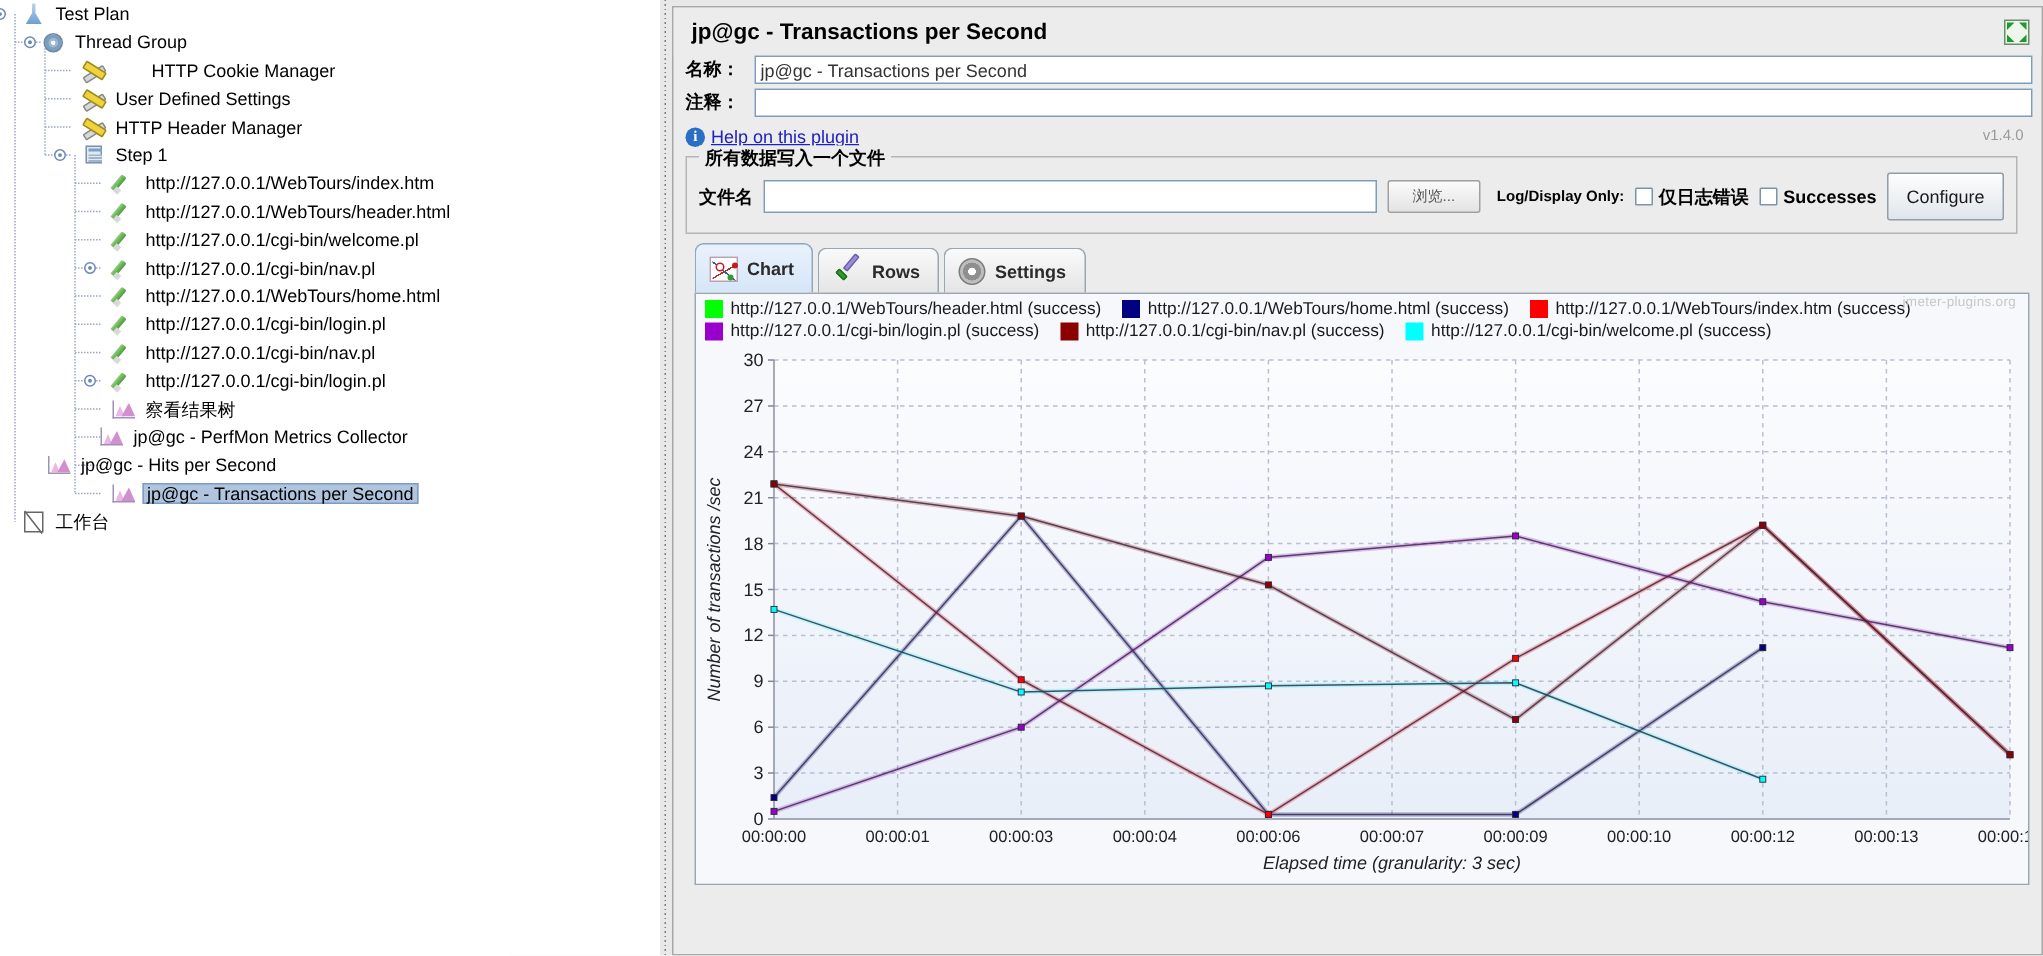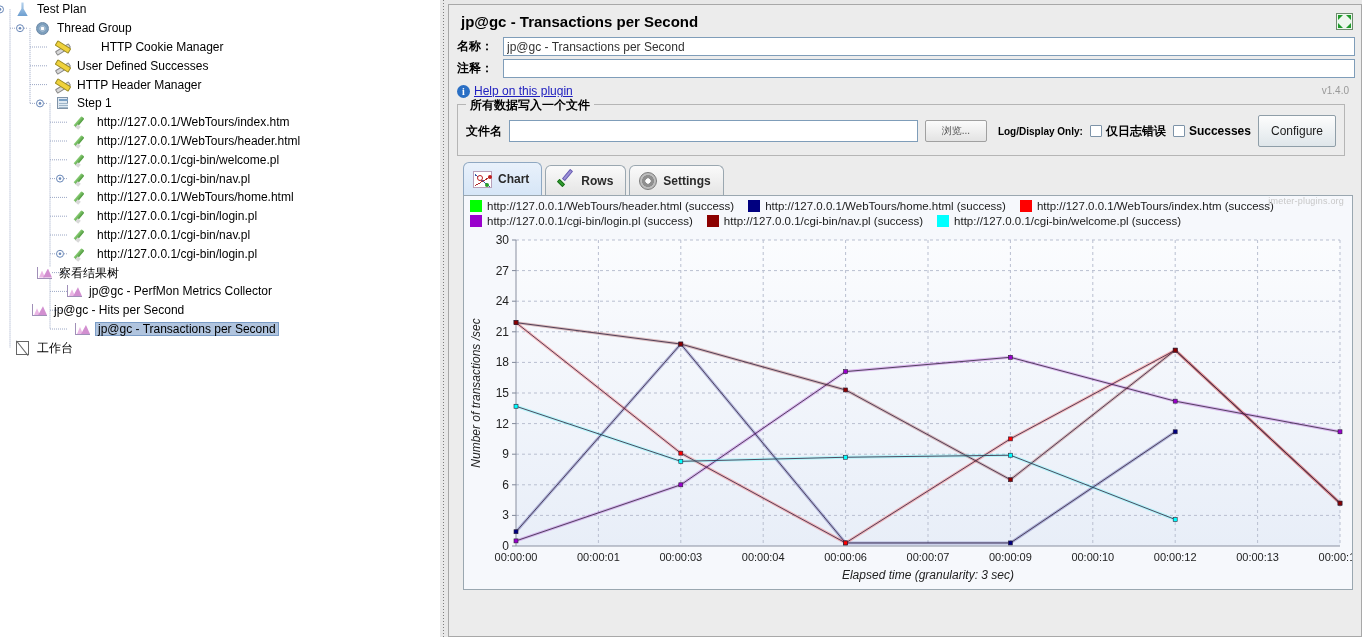--- a/index.html
+++ b/index.html
@@ -291,37 +291,37 @@
         <line x1="30" y1="28.200000000000003" x2="30" y2="103.4" stroke="#9aa6c4" stroke-width="1" stroke-dasharray="1,1"></line>
         <line x1="50" y1="103.4" x2="50" y2="329" stroke="#9aa6c4" stroke-width="1" stroke-dasharray="1,1"></line>
       </svg>
     <div id="tree-rows" style="position:relative;padding-top:0">
         <div class="tree-row" style="padding-left: 14px;">
           <span class="ticon">
             <i class="ic-testplan"></i>
           </span>
           <span class="tree-label">Test Plan</span>
         </div>
-        <div class="tree-row" style="padding-left: 34px;">
+        <div class="tree-row" style="padding-left: 27px;">
           <span class="ticon">
             <i class="ic-thread"></i>
           </span>
           <span class="tree-label">Thread Group</span>
         </div>
         <div class="tree-row" style="padding-left: 54px; gap: 24px;">
           <span class="ticon">
             <i class="ic-wrench"></i>
           </span>
           <span class="tree-label">HTTP Cookie Manager</span>
         </div>
         <div class="tree-row" style="padding-left: 54px;">
           <span class="ticon">
             <i class="ic-wrench"></i>
           </span>
-          <span class="tree-label">User Defined Successes</span>
+          <span class="tree-label">User Defined Settings</span>
         </div>
         <div class="tree-row" style="padding-left: 54px;">
           <span class="ticon">
             <i class="ic-wrench"></i>
           </span>
           <span class="tree-label">HTTP Header Manager</span>
         </div>
         <div class="tree-row" style="padding-left: 54px;">
           <span class="ticon">
             <i class="ic-step"></i>
@@ -369,21 +369,21 @@
             <i class="ic-pen"></i>
           </span>
           <span class="tree-label">http://127.0.0.1/cgi-bin/nav.pl</span>
         </div>
         <div class="tree-row" style="padding-left: 74px;">
           <span class="ticon">
             <i class="ic-pen"></i>
           </span>
           <span class="tree-label">http://127.0.0.1/cgi-bin/login.pl</span>
         </div>
-        <div class="tree-row" style="padding-left: 36px;">
+        <div class="tree-row" style="padding-left: 74px;">
           <span class="ticon">
             <i class="ic-chartpink"></i>
           </span>
           <span class="tree-label">察看结果树</span>
         </div>
         <div class="tree-row" style="padding-left: 66px;">
           <span class="ticon">
             <i class="ic-chartpink"></i>
           </span>
           <span class="tree-label">jp@gc - PerfMon Metrics Collector</span>

